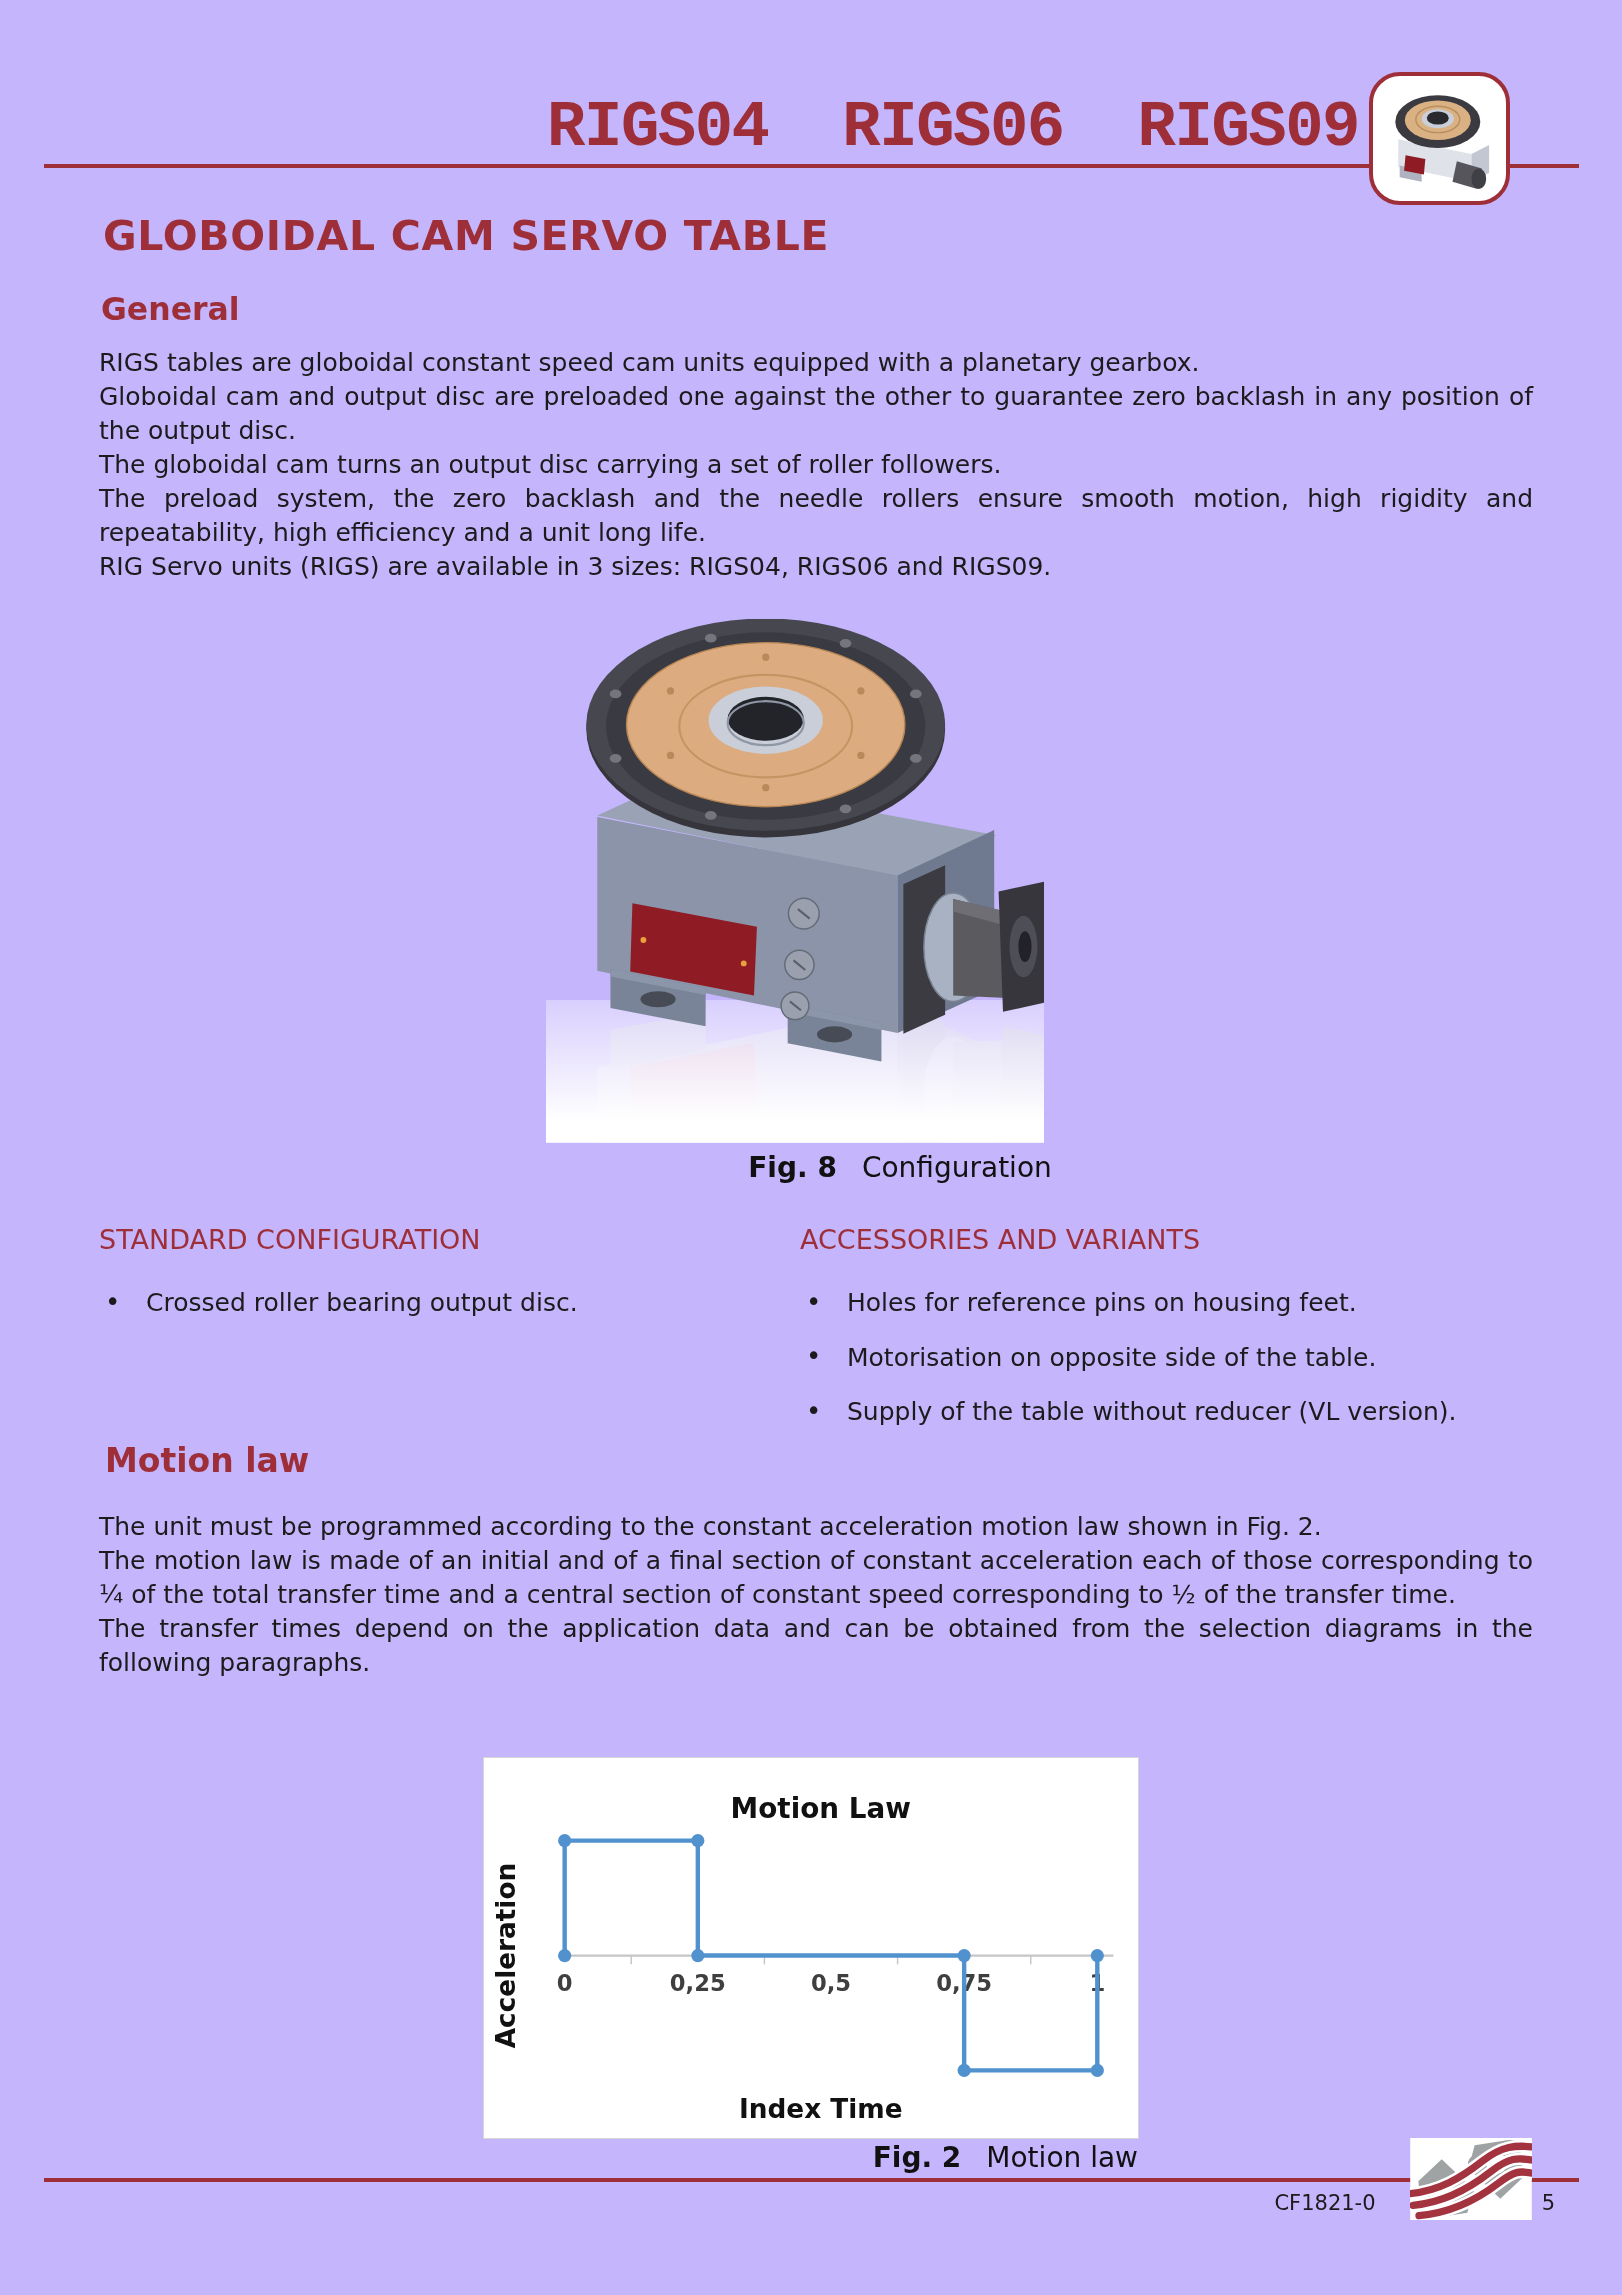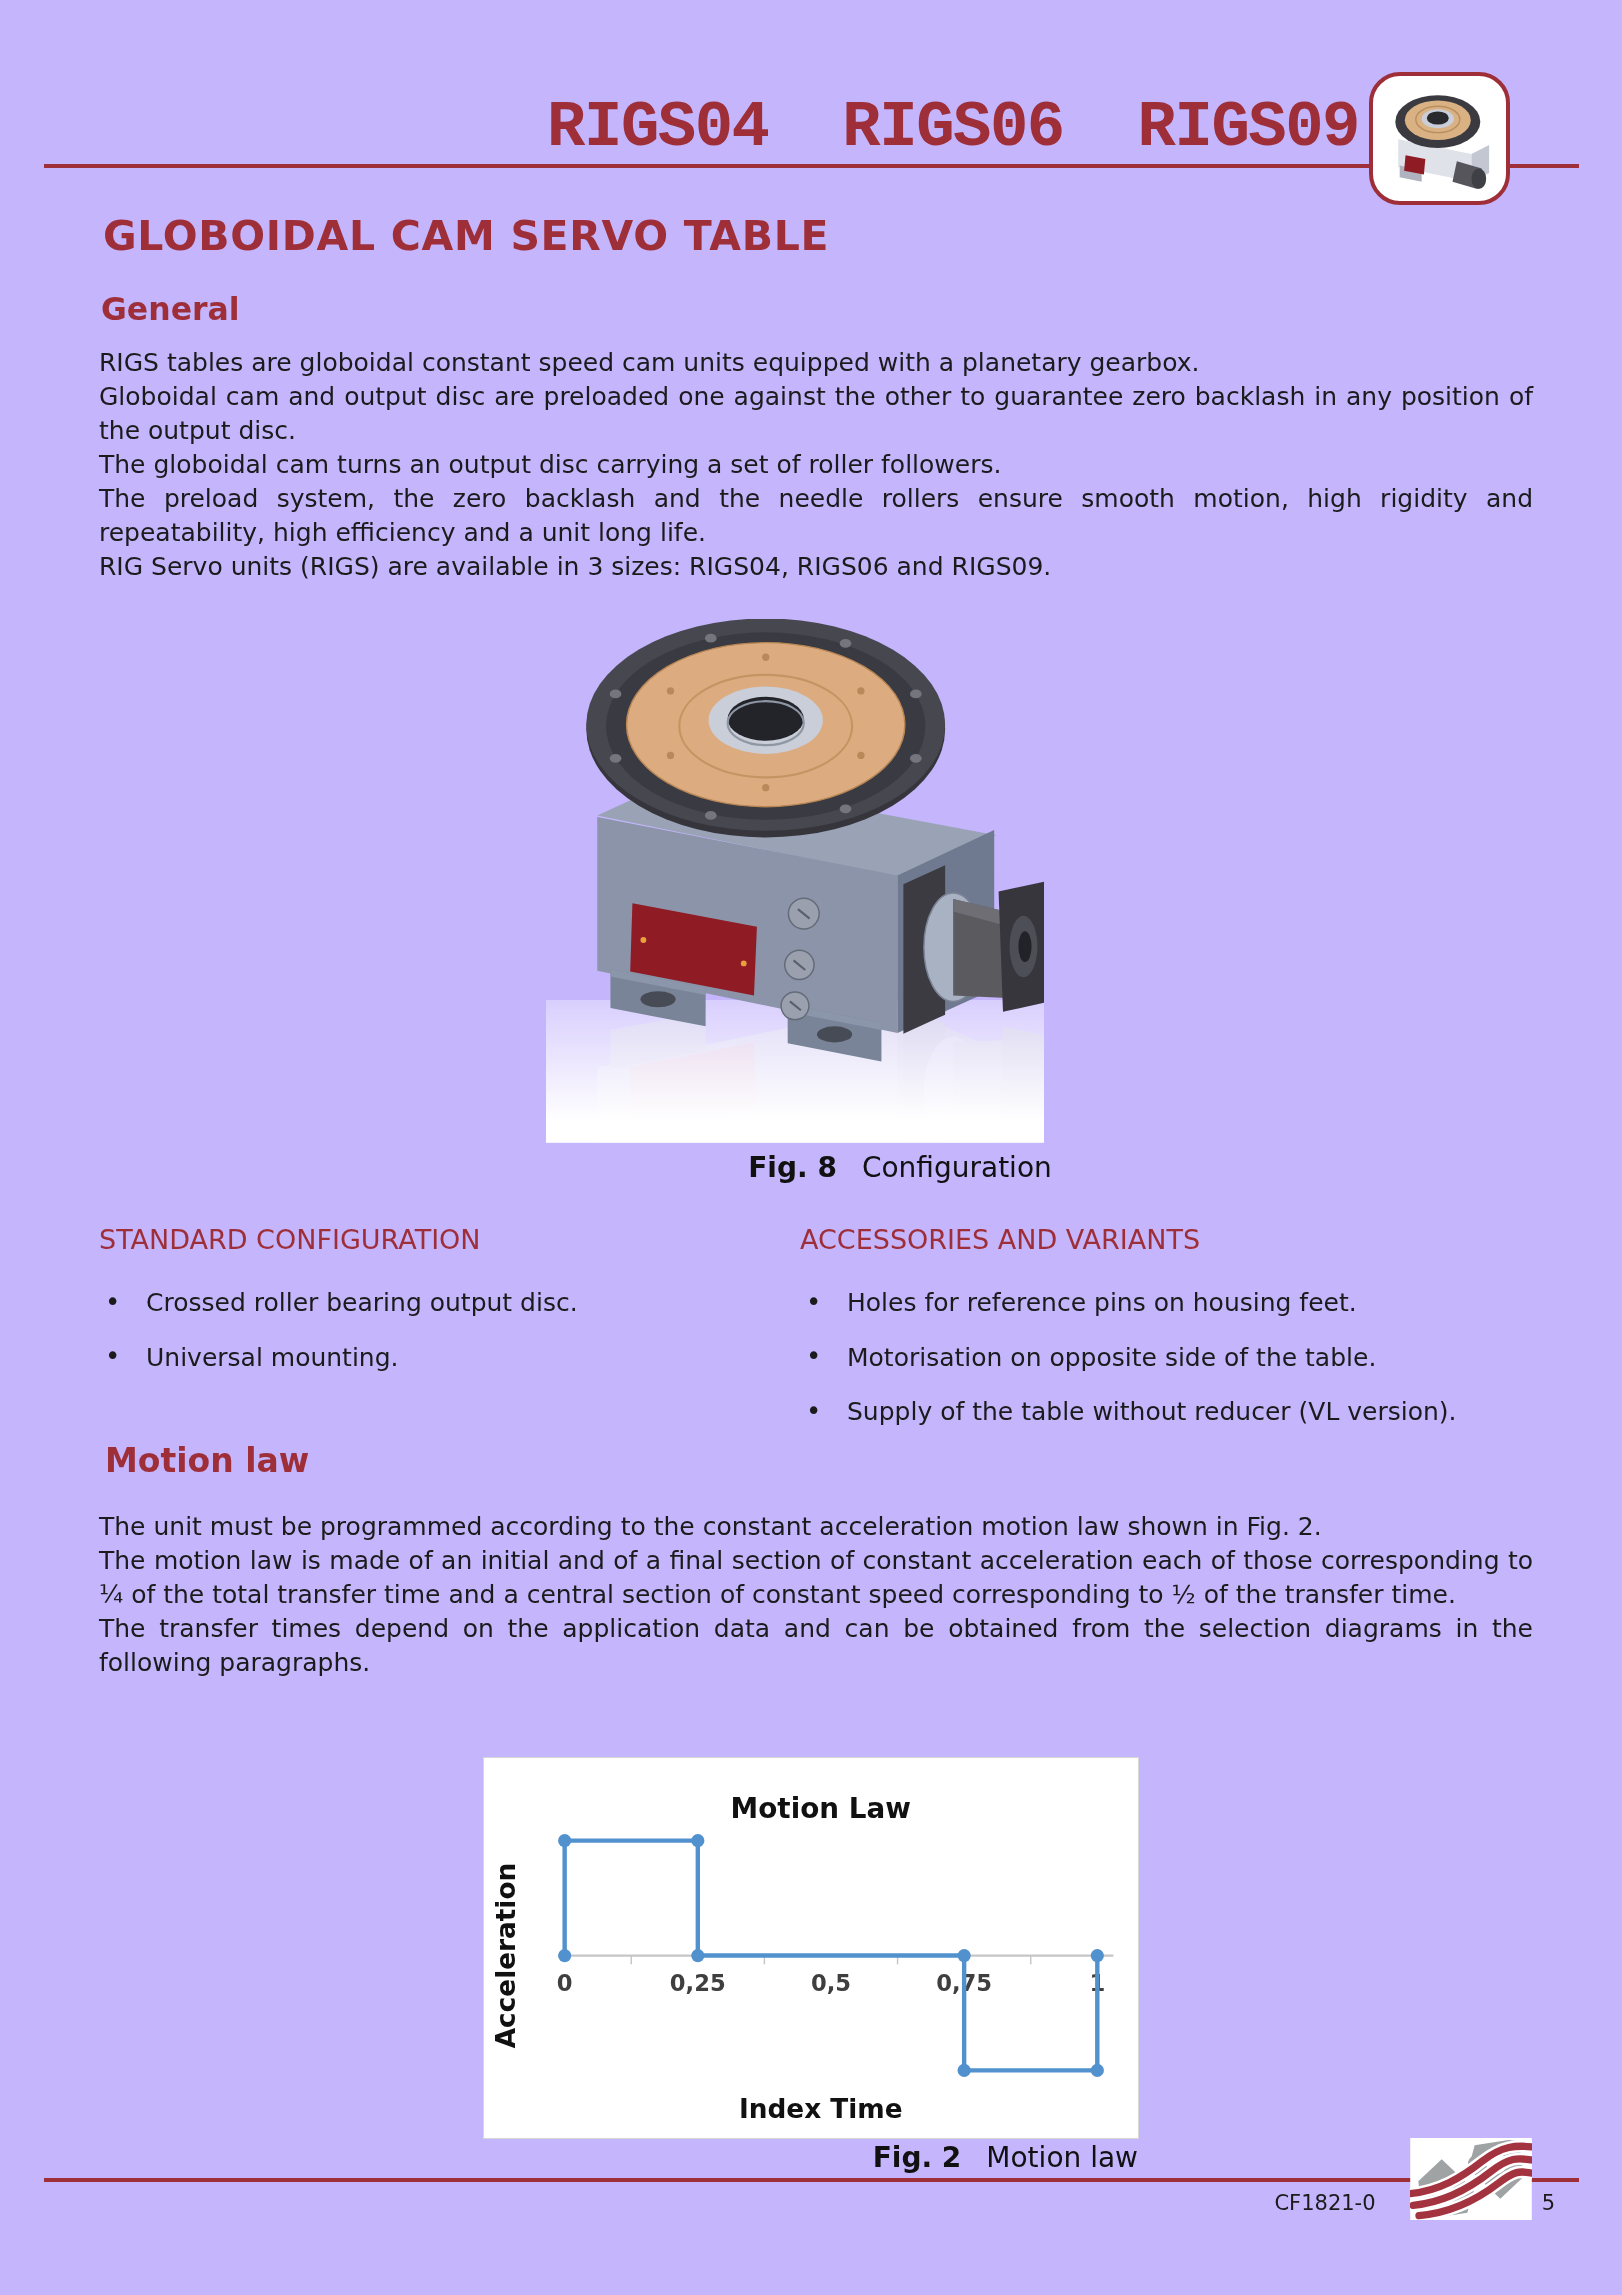--- a/index.html
+++ b/index.html
@@ -176,21 +176,20 @@
   </div>
 
   <div class="abs caption" id="caption1">
     <span class="cap-label">Fig. 8</span><span class="cap-sep"></span><span>Configuration</span>
   </div>
 
   <div class="abs col" id="col1">
     <div class="col-h">STANDARD CONFIGURATION</div>
     <ul>
       <li>Crossed roller bearing output disc.</li>
-      <li>Universal mounting.</li>
     </ul>
   </div>
   <div class="abs col" id="col2">
     <div class="col-h">ACCESSORIES AND VARIANTS</div>
     <ul>
       <li>Holes for reference pins on housing feet.</li>
       <li>Motorisation on opposite side of the table.</li>
       <li>Supply of the table without reducer (VL version).</li>
     </ul>
   </div>

